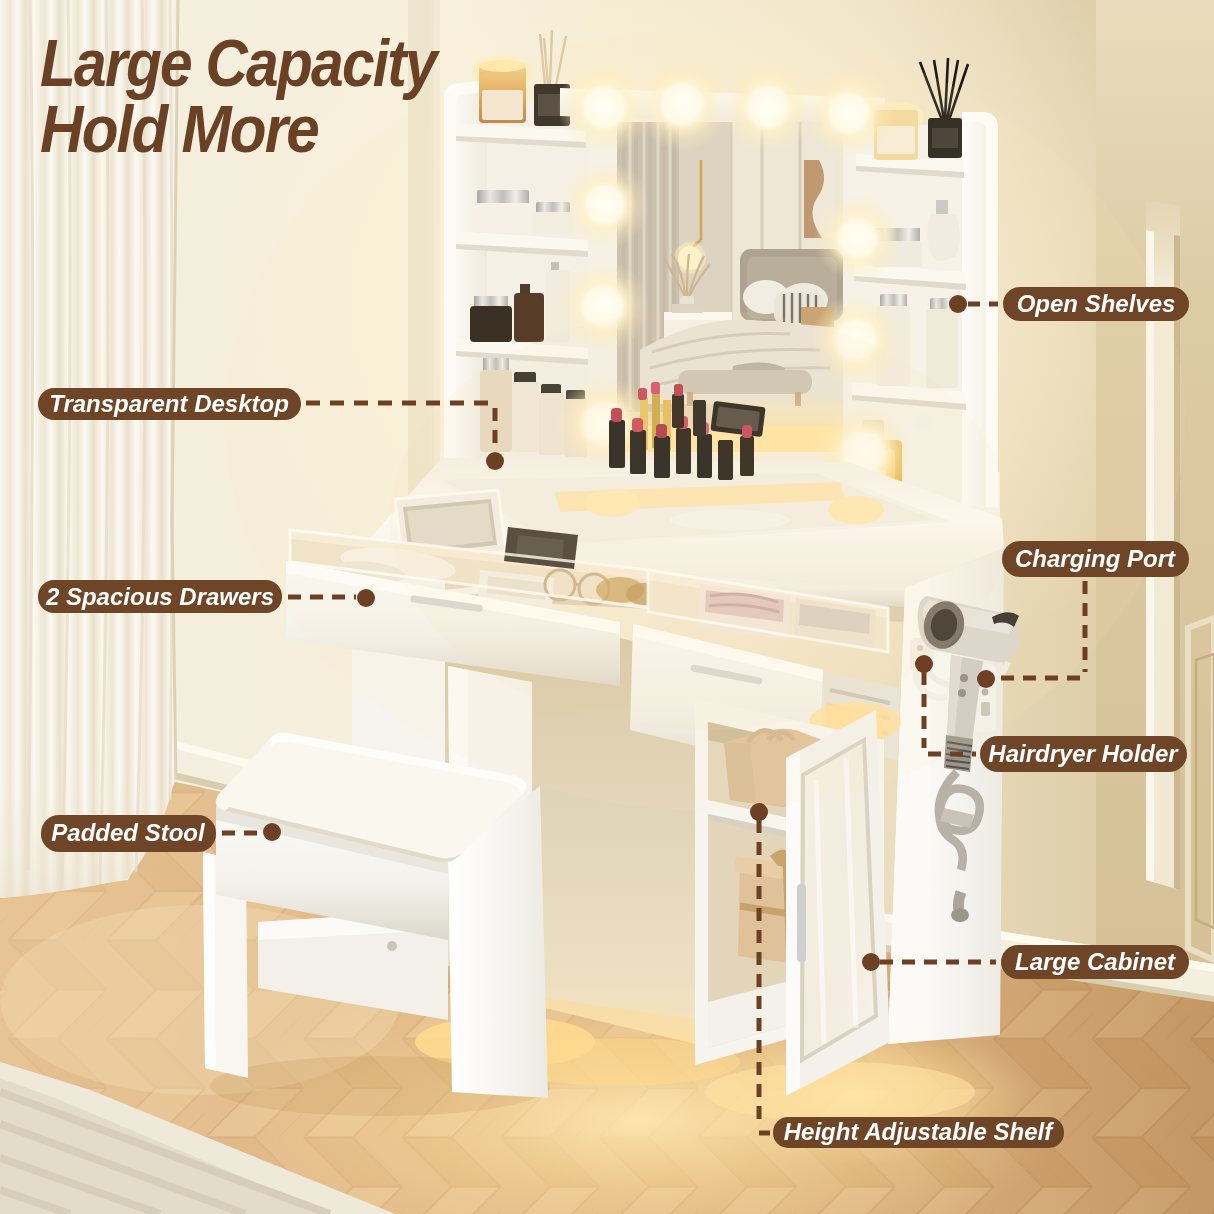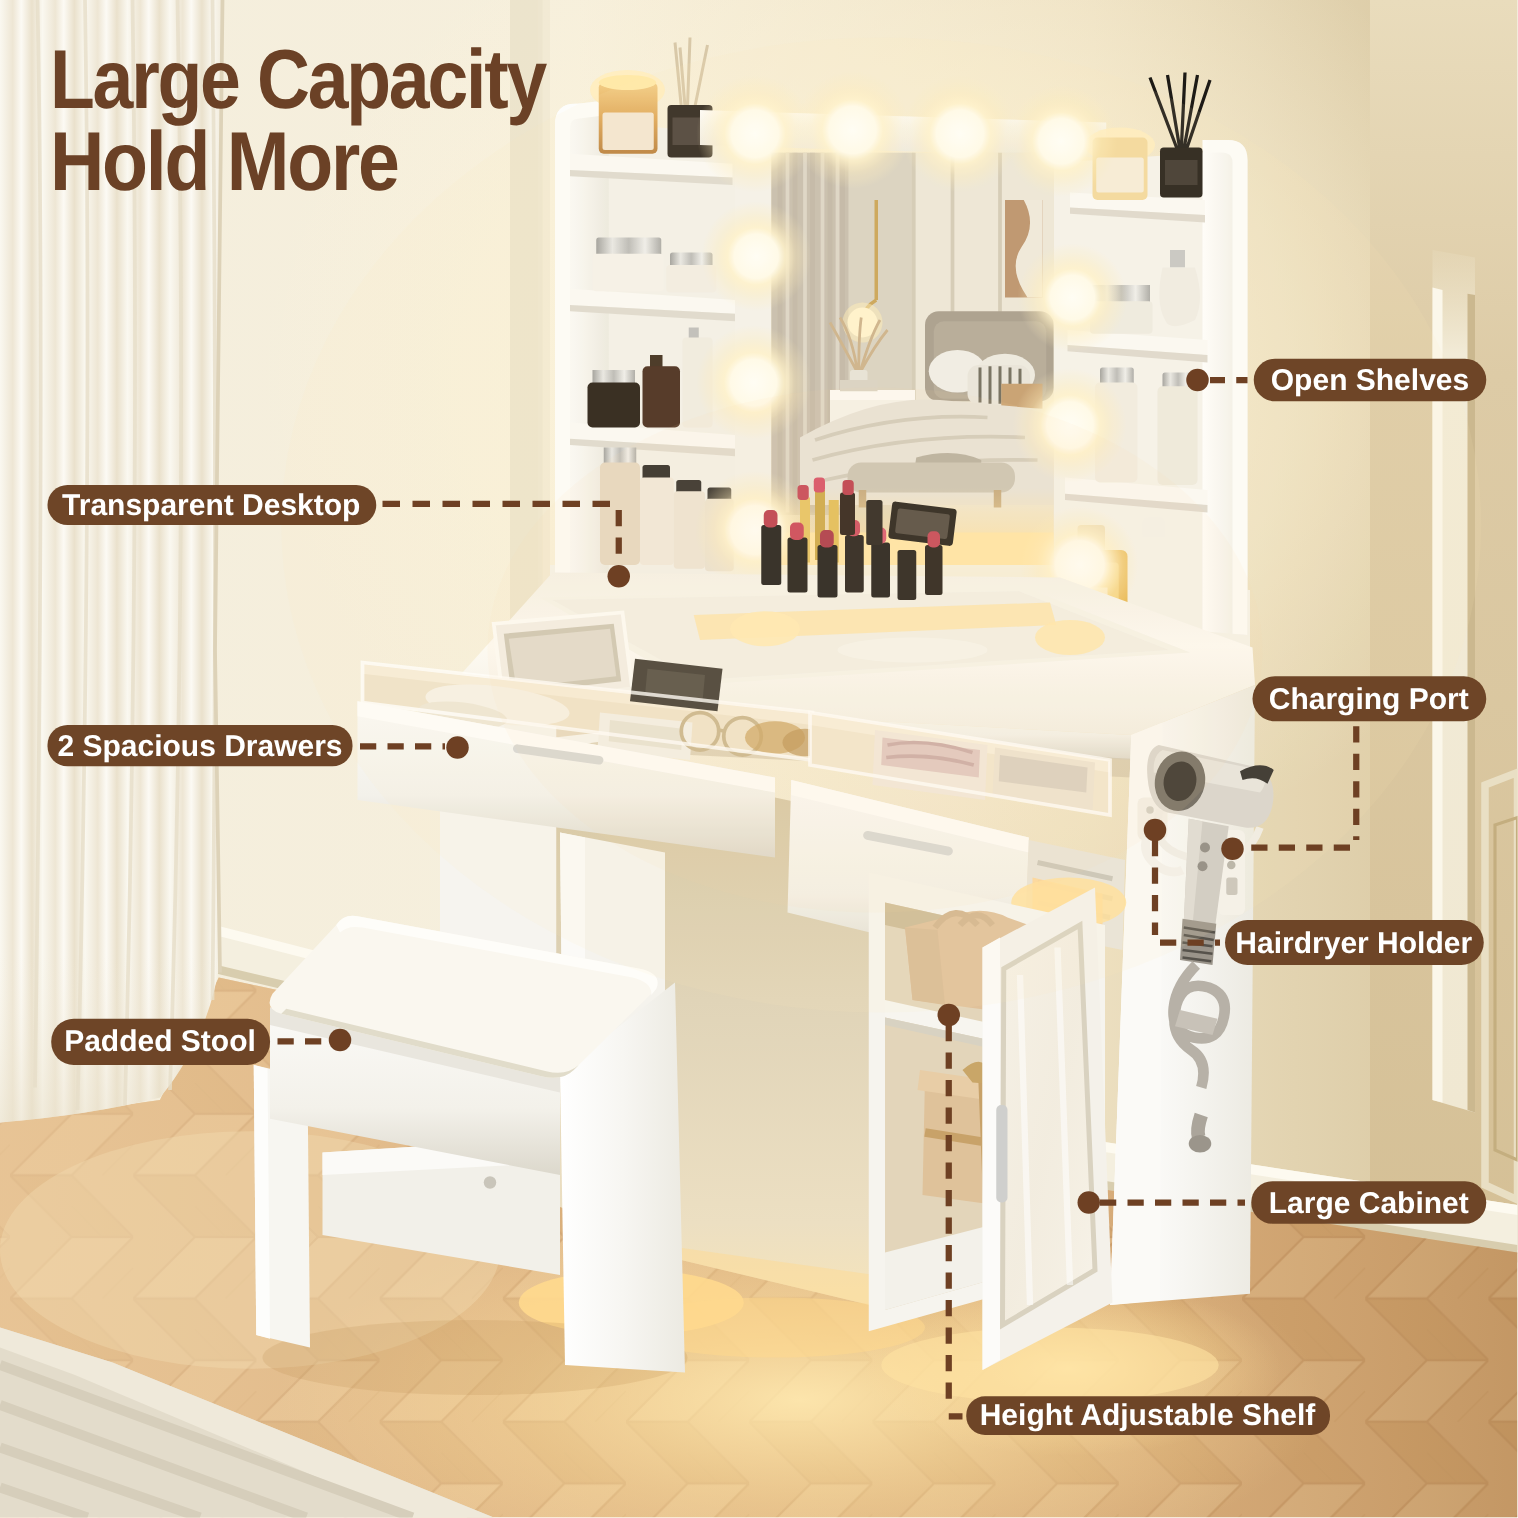--- a/index.html
+++ b/index.html
@@ -1,16 +1,16 @@
 <!DOCTYPE html>
 <html><head>
 <meta charset="utf-8">
 <style>
   html,body{margin:0;padding:0;background:#fff;}
-  #scene{width:1214px;height:1214px;position:relative;overflow:hidden;font-family:"Liberation Sans",sans-serif;}
+  #scene{width:1214px;height:1214px;position:relative;overflow:hidden;font-family:"Liberation Sans",sans-serif;font-style:italic;}
   svg{display:block;}
 </style>
 </head>
 <body>
 <div id="scene">
 <svg width="1214" height="1214" viewBox="0 0 1214 1214">
 <defs>
   <linearGradient id="wallg" x1="0" y1="0" x2="1" y2="0">
     <stop offset="0" stop-color="#f4eedd"></stop>
           <stop offset="0.38" stop-color="#f6efdc"></stop>

